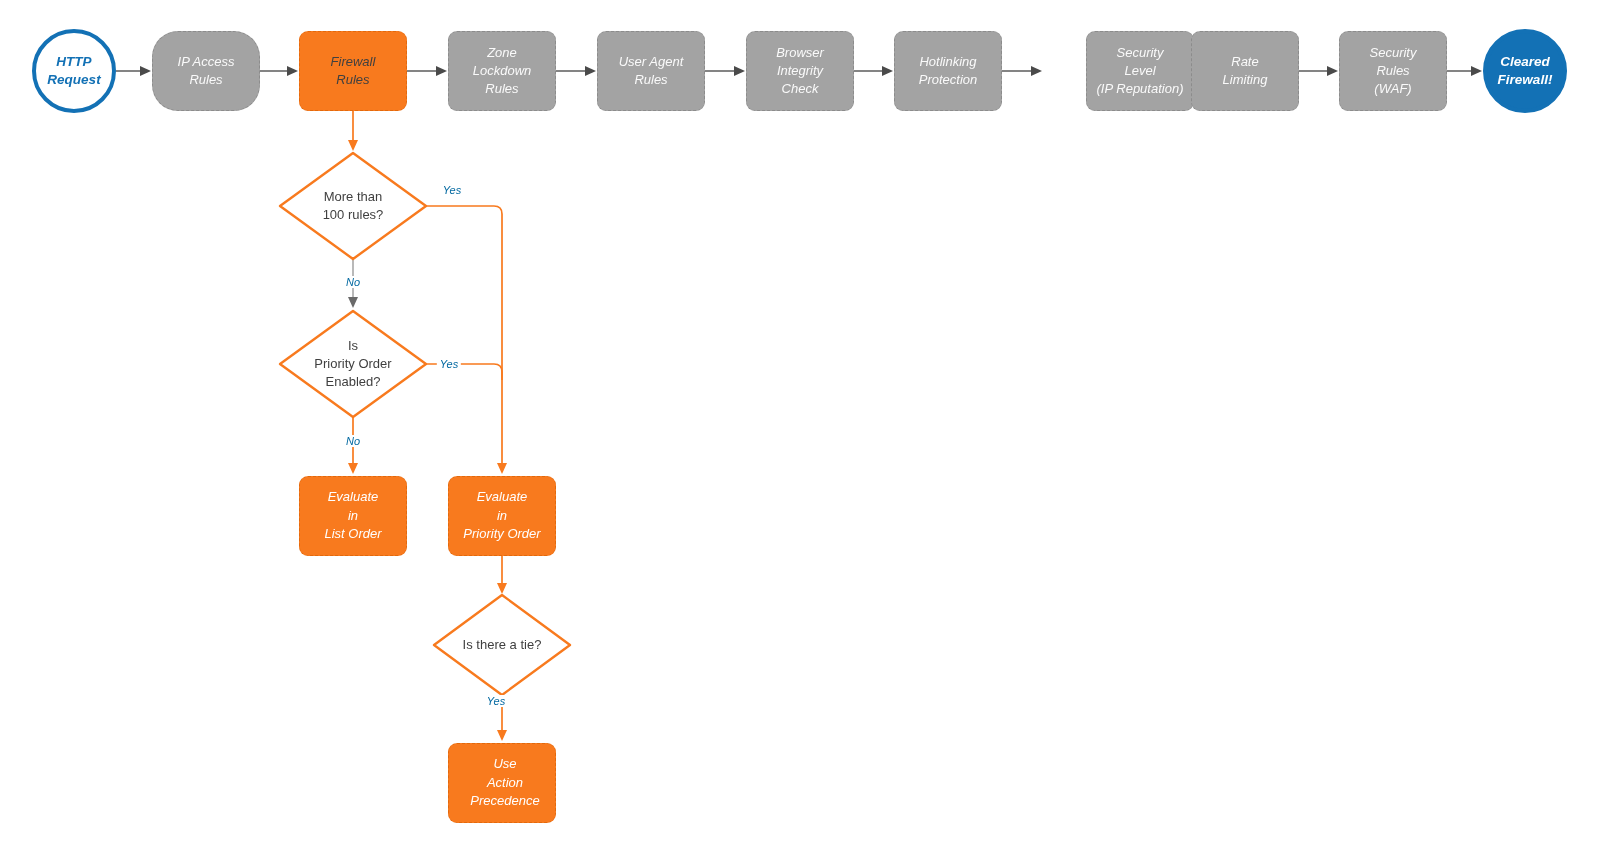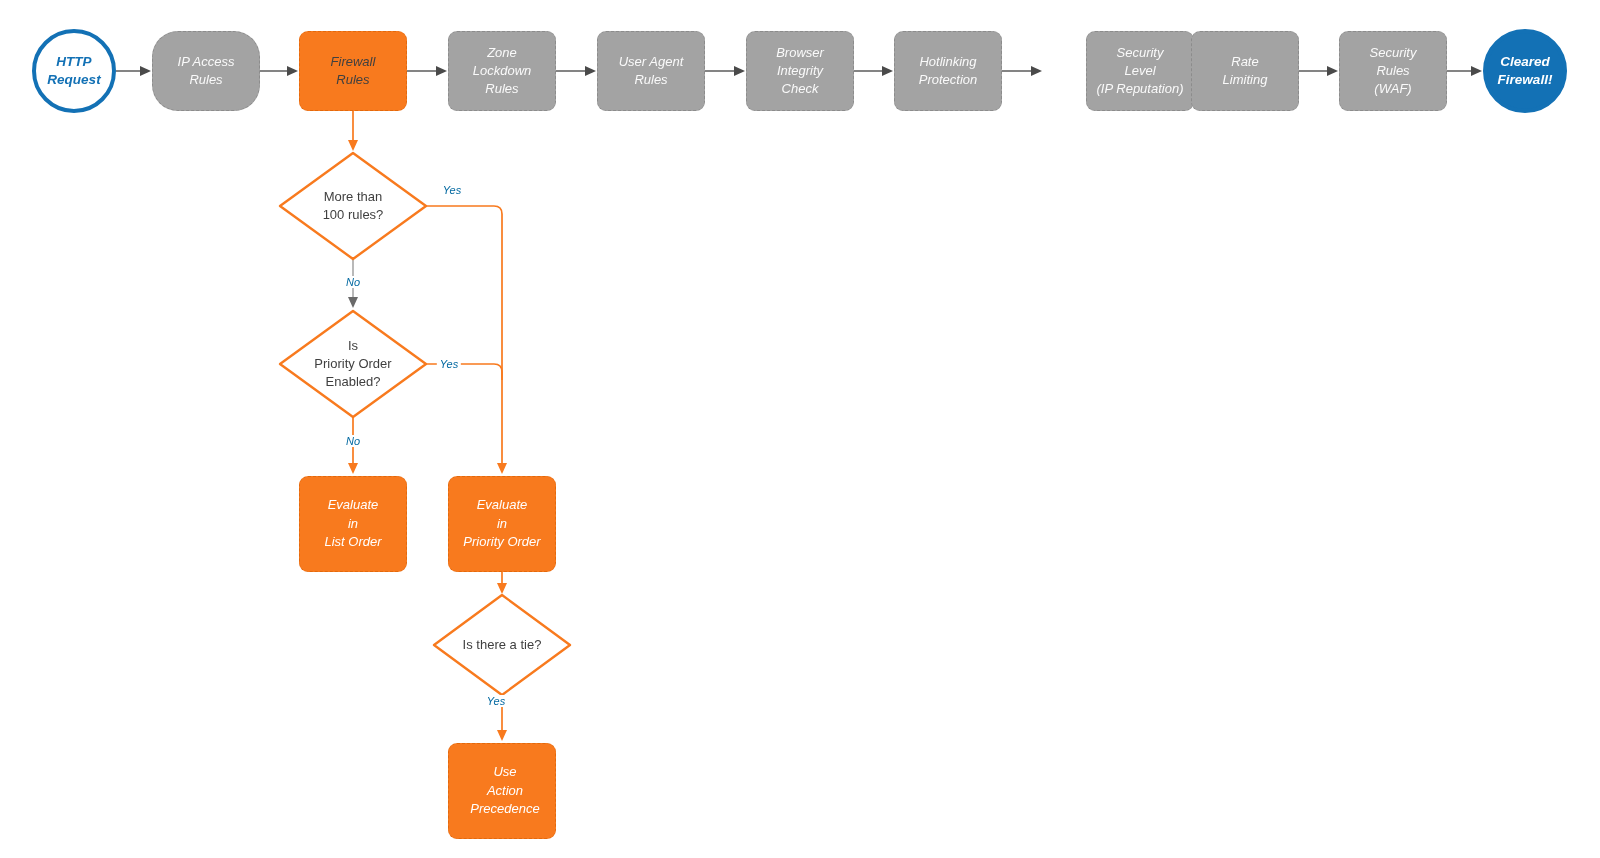--- a/index.html
+++ b/index.html
@@ -14,21 +14,21 @@
     text-align:center;white-space:pre-line;box-sizing:border-box;
   }
   .pill{
     width:108px;height:80px;border-radius:9px;
     background:#a3a3a3;border:1px dashed #8c8c8c;
     color:#fafafa;font-style:italic;font-size:13px;line-height:1.38;
     top:31px;
   }
   .pill.highlight{background:#f87a1e;border:1px dashed #e2690d;color:#404040;}
   .action{
-    width:108px;height:96px;border-radius:9px;
+    width:108px;height:80px;border-radius:9px;
     background:#f87a1e;border:1px dashed #e2690d;
     color:#fff;font-style:italic;font-size:13px;line-height:1.42;
   }
   .circle{
     width:84px;height:84px;border-radius:50%;
     font-weight:bold;font-style:italic;font-size:13.5px;line-height:1.3;
     top:29px;
   }
   .circle.start{background:#fff;border:4px solid #1371b5;color:#1371b5;}
   .circle.end{background:#1371b5;border:4px solid #1371b5;color:#fff;}

